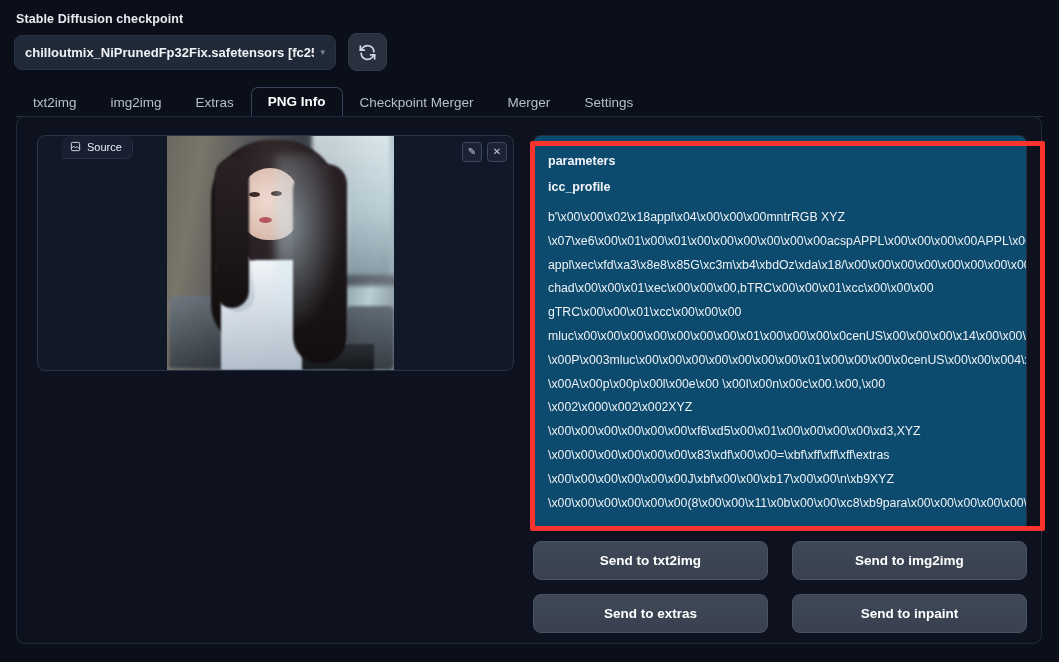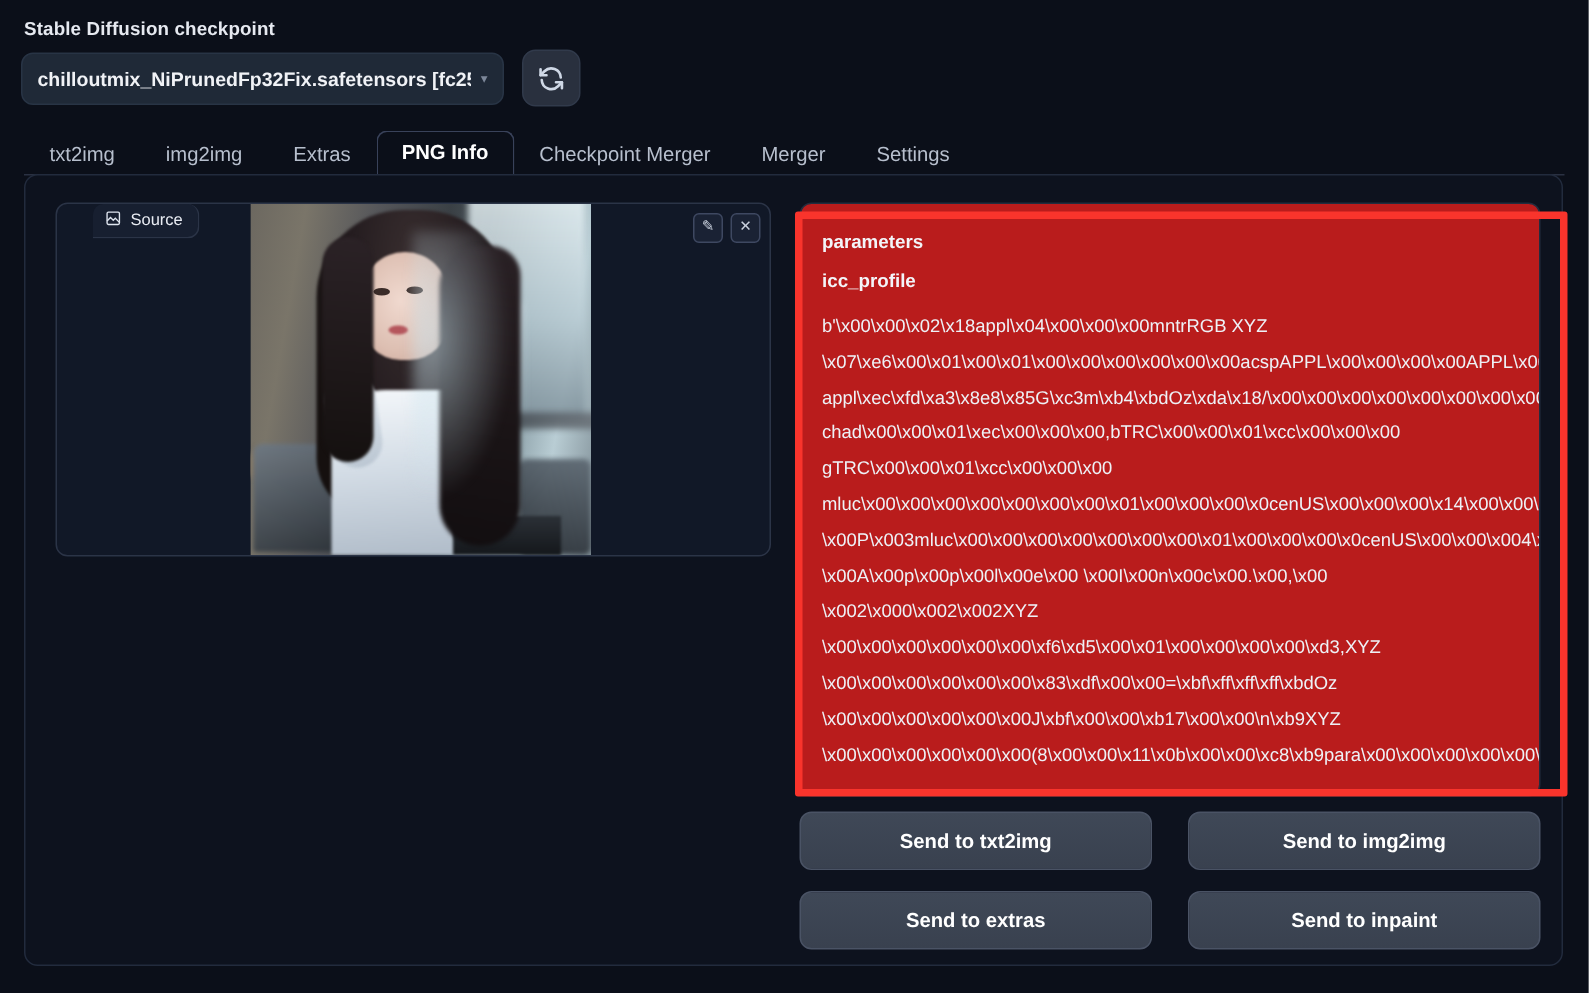--- a/index.html
+++ b/index.html
@@ -337,21 +337,21 @@
     position: absolute;
     left: 516px; top: 18px;
     width: 494px;
     height: 492px;
   }
   .info-panel {
     position: absolute;
     left: 0; top: 0;
     width: 494px;
     height: 396px;
-    background: #b91c1c;
+    background: #0c4a6e;
     border: 1px solid #222c3e;
     border-radius: 8px;
     box-sizing: border-box;
     padding: 18px 14px 10px 14px;
     overflow: hidden;
   }
   .meta-key {
     color: #f3f5f9;
     font-size: 12.5px;
     font-weight: 700;
@@ -497,21 +497,21 @@
           <div class="blob-line">b'\x00\x00\x02\x18appl\x04\x00\x00\x00mntrRGB XYZ</div>
           <div class="blob-line">\x07\xe6\x00\x01\x00\x01\x00\x00\x00\x00\x00\x00acspAPPL\x00\x00\x00\x00APPL\x00\x00\x00\x00</div>
           <div class="blob-line">appl\xec\xfd\xa3\x8e8\x85G\xc3m\xb4\xbdOz\xda\x18/\x00\x00\x00\x00\x00\x00\x00\x00\x00\x00\x00\x00\x00</div>
           <div class="blob-line">chad\x00\x00\x01\xec\x00\x00\x00,bTRC\x00\x00\x01\xcc\x00\x00\x00</div>
           <div class="blob-line">gTRC\x00\x00\x01\xcc\x00\x00\x00</div>
           <div class="blob-line">mluc\x00\x00\x00\x00\x00\x00\x00\x01\x00\x00\x00\x0cenUS\x00\x00\x00\x14\x00\x00\x00\x00\x00</div>
           <div class="blob-line">\x00P\x003mluc\x00\x00\x00\x00\x00\x00\x00\x01\x00\x00\x00\x0cenUS\x00\x00\x004\x00\x00\x00</div>
           <div class="blob-line">\x00A\x00p\x00p\x00l\x00e\x00 \x00I\x00n\x00c\x00.\x00,\x00</div>
           <div class="blob-line">\x002\x000\x002\x002XYZ</div>
           <div class="blob-line">\x00\x00\x00\x00\x00\x00\xf6\xd5\x00\x01\x00\x00\x00\x00\xd3,XYZ</div>
-          <div class="blob-line">\x00\x00\x00\x00\x00\x00\x83\xdf\x00\x00=\xbf\xff\xff\xff\xbdOz</div>
+          <div class="blob-line">\x00\x00\x00\x00\x00\x00\x83\xdf\x00\x00=\xbf\xff\xff\xff\extras</div>
           <div class="blob-line">\x00\x00\x00\x00\x00\x00J\xbf\x00\x00\xb17\x00\x00\n\xb9XYZ</div>
           <div class="blob-line">\x00\x00\x00\x00\x00\x00(8\x00\x00\x11\x0b\x00\x00\xc8\xb9para\x00\x00\x00\x00\x00\x00\x03</div>
         </div>
       </div>
     </div>
 
     <div class="btn-grid">
       <div class="send-btn">Send to txt2img</div>
       <div class="send-btn">Send to img2img</div>
       <div class="send-btn">Send to extras</div>

